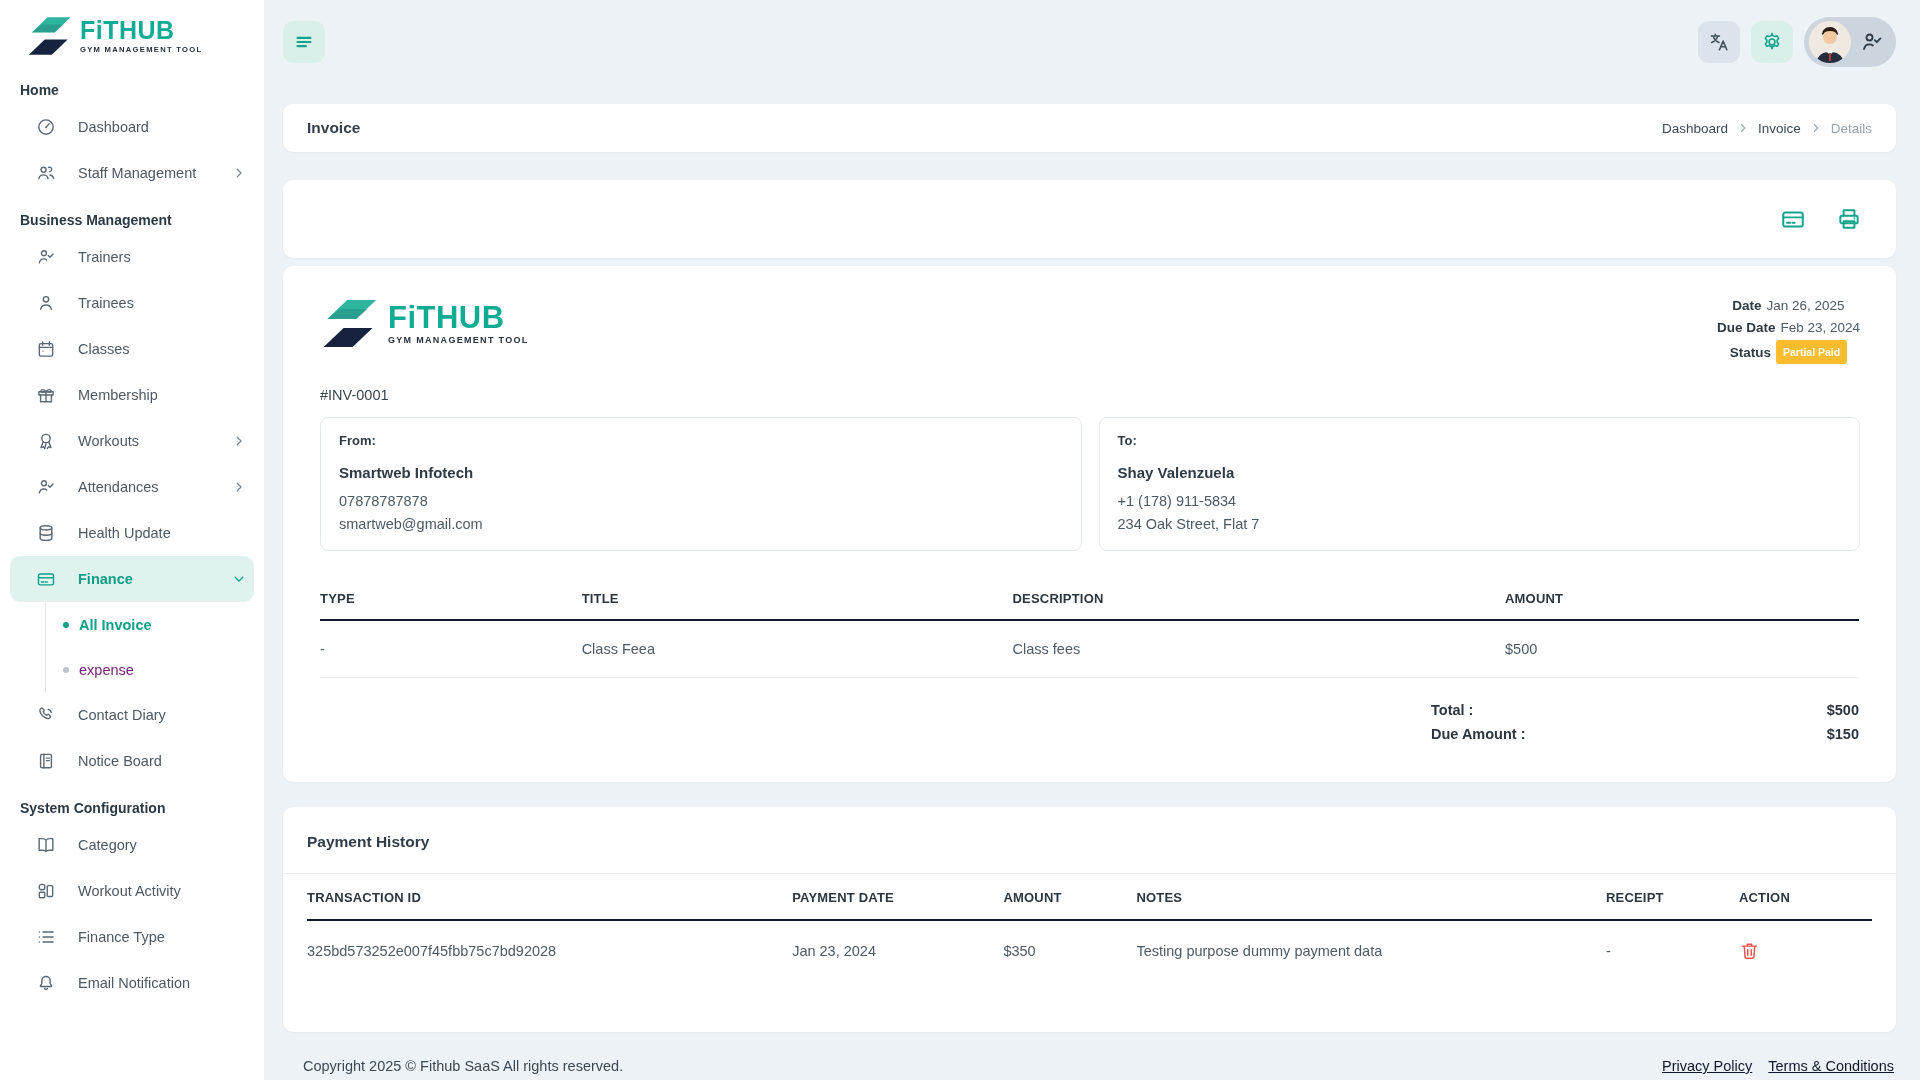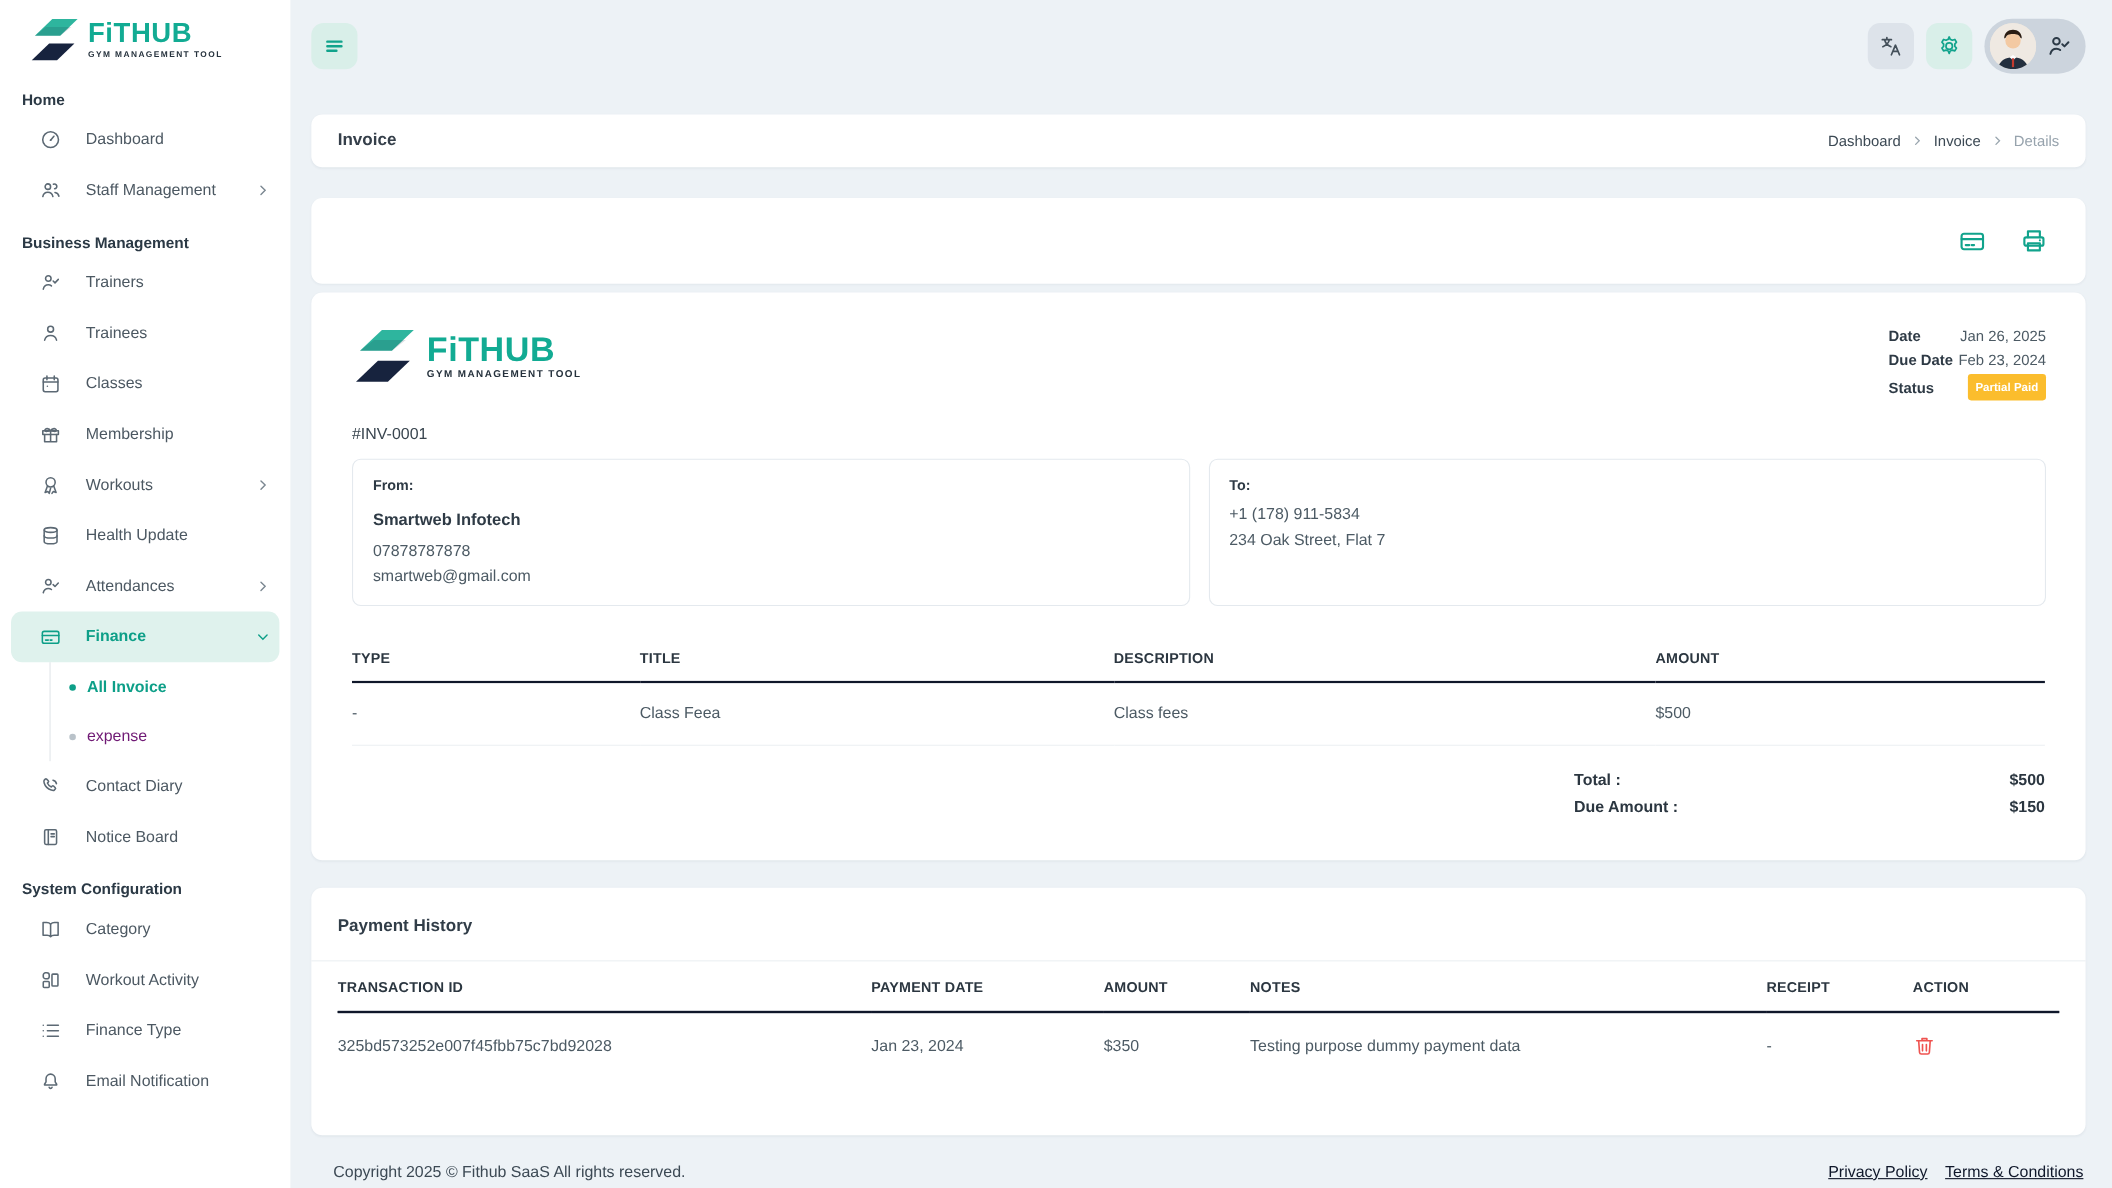--- a/index.html
+++ b/index.html
@@ -51,21 +51,21 @@
   
   .toolbar { margin-top:28px; height:78px; display:flex; align-items:center; justify-content:flex-end; gap:30px; padding:0 34px; }
   .tool-ic { color:#11a38c; cursor:pointer; display:flex; background:none; border:none; }
   
   .invoice-card { margin-top:8px; padding:30px 24px 40px; }
   .inv-top { display:flex; justify-content:space-between; align-items:flex-start; padding:0 12px 0 13px; }
   .inv-brand { display:flex; align-items:center; gap:10px; }
   .inv-brand .brand-name { font-size:31px; }
   .inv-brand .brand-tag { font-size:9px; }
   .meta { text-align:right; font-size:13.5px; line-height:19px; }
-  .meta-row { display:flex; justify-content:space-between; align-items:center; gap:5px; margin-bottom:3px; }
+  .meta-row { display:flex; justify-content:center; align-items:center; gap:5px; margin-bottom:3px; }
   .meta-label { font-weight:700; color:#2e3a45; }
   .meta-value { color:#4c5a64; }
   .badge-amber { background:#fbbd2d; color:#ffffff; font-size:10.5px; font-weight:700; padding:2.5px 7px; border-radius:3px; }
   .inv-number { font-size:14.5px; color:#39454f; font-weight:500; margin:20px 0 0 13px; }
   .addr-row { display:flex; gap:17px; margin:14px 12px 0 13px; }
   .addr-box { flex:1; border:1px solid #e4e9ee; border-radius:8px; padding:15px 18px 18px; }
   .addr-label { font-size:13px; font-weight:700; color:#2e3a45; }
   .addr-name { font-size:15px; font-weight:700; color:#2e3a45; margin-top:16px; }
   .addr-line { font-size:14.5px; color:#4c5a64; margin-top:7px; }
   .addr-line.first { margin-top:12px; }
@@ -191,43 +191,43 @@
     <span class="lbl">Workouts</span>
     <span class="chev">
       <svg viewBox="0 0 24 24" width="14" height="14" fill="none" stroke="currentColor" stroke-width="2.2" stroke-linecap="round">
           <path d="M9 5.5l6.5 6.5L9 18.5"></path>
         </svg>
     </span>
   </div>
 
   <div class="nav-item">
     <span class="icon">
-      <svg viewBox="0 0 24 24" width="20" height="20" fill="none" stroke="currentColor" stroke-width="1.7" stroke-linecap="round">
-        <ellipse cx="12" cy="5.8" rx="7" ry="2.6"></ellipse>
-          <path d="M5 5.8v12.4c0 1.4 3.1 2.6 7 2.6s7-1.2 7-2.6V5.8"></path>
-          <path d="M5 12c0 1.4 3.1 2.6 7 2.6s7-1.2 7-2.6"></path>
-      </svg>
-    </span>
-    <span class="lbl">Health Update</span>
-  </div>
-
-  <div class="nav-item">
-    <span class="icon">
       <svg viewBox="0 0 24 24" width="20" height="20" fill="none" stroke="currentColor" stroke-width="1.7" stroke-linecap="round" stroke-linejoin="round">
         <circle cx="9.5" cy="7.5" r="3"></circle>
           <path d="M4 19c.7-3 3-4.7 5.5-4.7 1.3 0 2.5.4 3.4 1.2"></path>
           <path d="M14.8 10.2l2 2 3.6-3.8"></path>
       </svg>
     </span>
     <span class="lbl">Attendances</span>
     <span class="chev">
       <svg viewBox="0 0 24 24" width="14" height="14" fill="none" stroke="currentColor" stroke-width="2.2" stroke-linecap="round">
           <path d="M9 5.5l6.5 6.5L9 18.5"></path>
         </svg>
     </span>
+  </div>
+
+  <div class="nav-item">
+    <span class="icon">
+      <svg viewBox="0 0 24 24" width="20" height="20" fill="none" stroke="currentColor" stroke-width="1.7" stroke-linecap="round">
+        <ellipse cx="12" cy="5.8" rx="7" ry="2.6"></ellipse>
+          <path d="M5 5.8v12.4c0 1.4 3.1 2.6 7 2.6s7-1.2 7-2.6V5.8"></path>
+          <path d="M5 12c0 1.4 3.1 2.6 7 2.6s7-1.2 7-2.6"></path>
+      </svg>
+    </span>
+    <span class="lbl">Health Update</span>
   </div>
 
   <div class="nav-item active">
     <span class="icon">
       <svg viewBox="0 0 24 24" width="20" height="20" fill="none" stroke="currentColor" stroke-width="1.7" stroke-linecap="round">
         <rect x="3" y="6" width="18" height="13" rx="2"></rect>
           <path d="M3 10.5h18M6.5 15.5h3M11.5 15.5h2"></path>
       </svg>
     </span>
     <span class="lbl">Finance</span>
@@ -434,20 +434,21 @@
 
     <div class="addr-row">
       <div class="addr-box">
         <div class="addr-label">From:</div>
         <div class="addr-name">Smartweb Infotech</div>
         <div class="addr-line first">07878787878</div>
         <div class="addr-line">smartweb@gmail.com</div>
       </div>
       <div class="addr-box">
         <div class="addr-label">To:</div>
+        <div class="addr-name">Shay Valenzuela</div>
         <div class="addr-line first">+1 (178) 911-5834</div>
         <div class="addr-line">234 Oak Street, Flat 7</div>
       </div>
     </div>
 
     <div class="items-pad">
       <table class="items-table">
         <colgroup>
             <col style="width:17%">
             <col style="width:28%">

